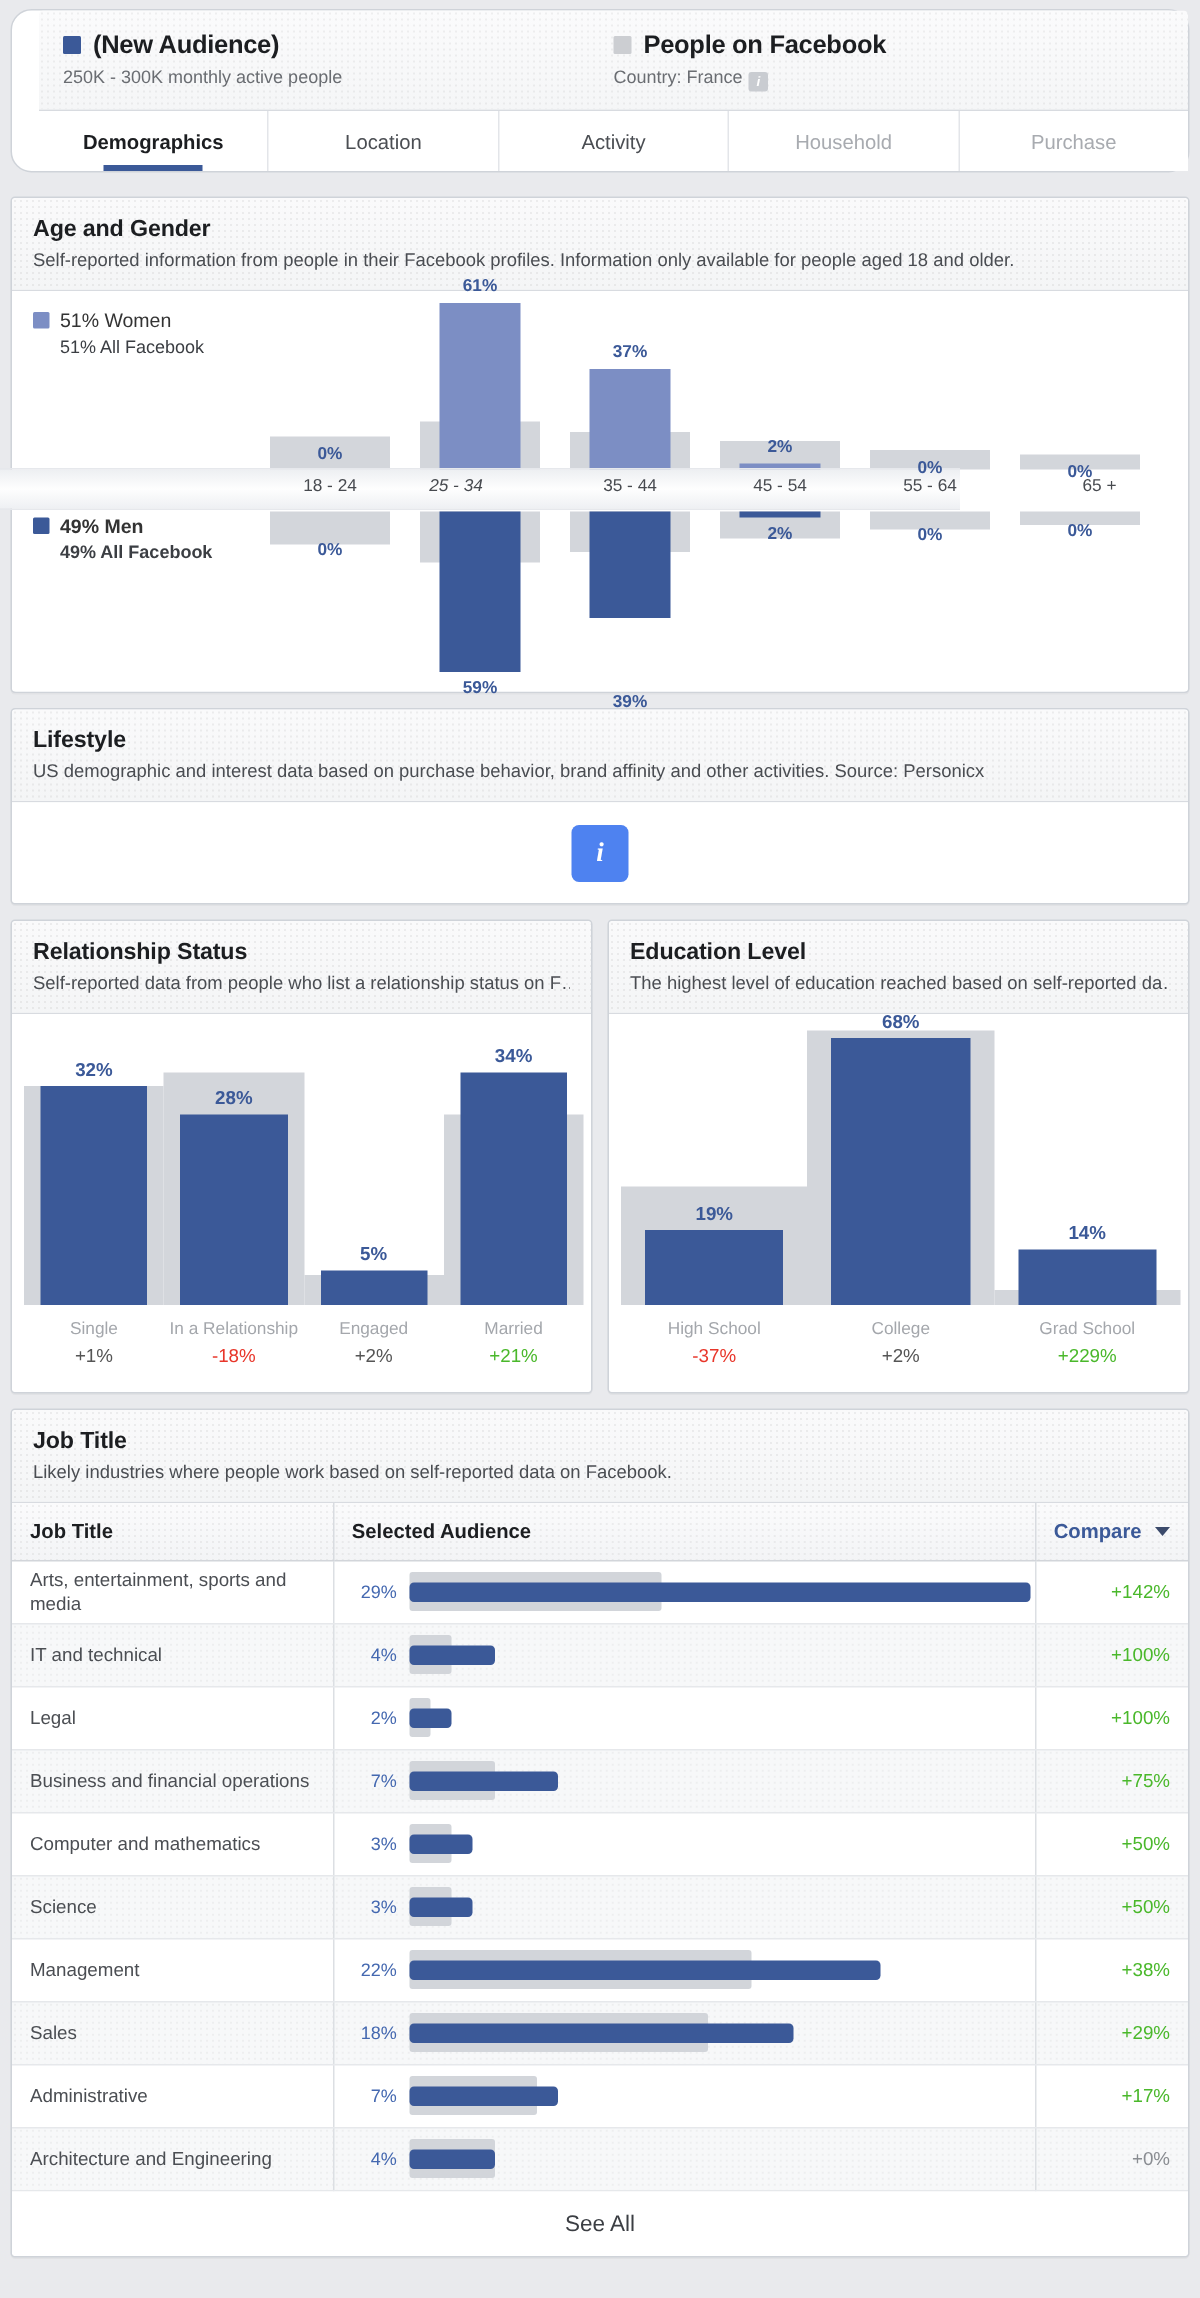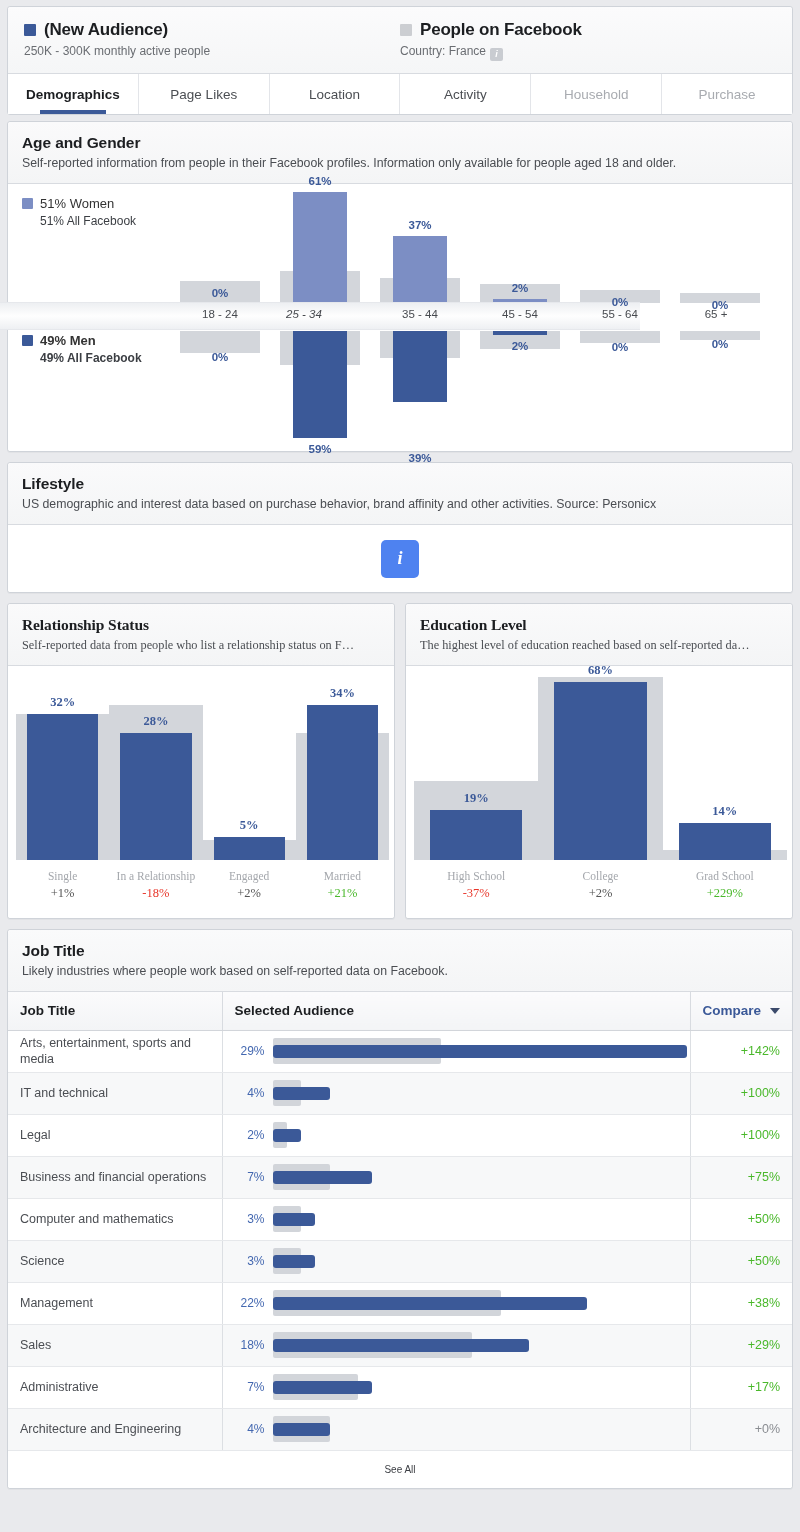--- a/index.html
+++ b/index.html
@@ -35,22 +35,23 @@
     letter-spacing: -0.1px; line-height: 19px;
   }
   .panel-sub {
     font-size: 12.3px; color: #4a4d52; line-height: 16px;
     margin-top: 3px; white-space: nowrap; overflow: hidden;
   }
   .panel-body { background: #fff; border-radius: 0 0 3px 3px; }
 
   
   .topcard {
-    background: #fff; border: 1px solid #cfd3d9; border-radius: 3px;
-    margin-bottom: 6px;
+    background: #fff; border: 1px solid #cfd3d9; border-radius: 14px;
+    margin-bottom: 16px;
+    padding-left: 18px;
   }
   .topcard-inner {
     background:
       radial-gradient(rgba(0,0,0,0.05) 0.6px, transparent 0.7px) 0 0 / 4px 4px,
       linear-gradient(#fbfbfc, #f5f6f7);
     display: flex; padding: 13px 16px 12px 16px;
     border-radius: 3px 3px 0 0;
   }
   .aud { width: 400px; }
   .aud-title {
@@ -127,21 +128,21 @@
   .info-tile {
     width: 38px; height: 38px; border-radius: 5px; background: #4e82f0;
     color: #fff; font-size: 18px; font-style: italic; font-weight: bold;
     font-family: "Liberation Serif", serif;
     display: flex; align-items: center; justify-content: center;
     cursor: pointer;
   }
 
   
   .two-up { display: flex; gap: 10px; margin-bottom: 10px; }
-  .two-up .panel { flex: 1; margin-bottom: 0; min-width: 0; font-family: Liberation Serif, serif; }
+  .two-up .panel { flex: 1; margin-bottom: 0; min-width: 0; }
   .vbars { position: relative; height: 252px; padding: 0; }
   .vb-col { position: absolute; top: 0; height: 252px; }
   .vb-gray {
     position: absolute; bottom: 58px; background: #d3d6db; left: 0; right: 0;
   }
   .vb-blue {
     position: absolute; bottom: 58px; background: #3b5998;
   }
   .vb-val {
     position: absolute; left: 0; right: 0; text-align: center;
@@ -194,21 +195,21 @@
   .jt-bars { position: relative; height: 30px; flex: 1; margin-left: 8px; }
   .jt-gray {
     position: absolute; left: 0; top: 2px; height: 26px;
     background: #d2d5da; border-radius: 2px;
   }
   .jt-blue {
     position: absolute; left: 0; top: 9px; height: 13px;
     background: #3b5998; border-radius: 3px;
   }
   .see-all {
-    text-align: center; font-size: 10px; color: #3b3e43; padding: 13px 0;
+    text-align: center; font-size: 15px; color: #3b3e43; padding: 13px 0;
     background: #fff; border-radius: 0 0 3px 3px; cursor: pointer;
   }
 </style>
 </head>
 <body>
 
 <div class="page">
 
   <div class="topcard">
     <div class="topcard-inner">
@@ -224,21 +225,20 @@
           <span class="swatch sw-gray"></span>
           <span>People on Facebook</span>
         </div>
         <div class="aud-sub">
           <span>Country: France</span><span class="i-badge">i</span>
         </div>
       </div>
     </div>
     <div class="tabs">
       <div class="tab active">Demographics</div>
-      <div class="tab">Page Likes</div>
       <div class="tab">Location</div>
       <div class="tab">Activity</div>
       <div class="tab dim">Household</div>
       <div class="tab dim">Purchase</div>
     </div>
   </div>
 
   <div class="panel">
     <div class="panel-head">
       <div class="panel-title">Age and Gender</div>
@@ -308,21 +308,21 @@
             </div>
             <div class="axis-label" style="left: 400px;">55 - 64</div>
             <div class="ag-col" style="left: 500px;">
               <div class="bar-gray-up" style="height: 10.4px;"></div>
               <div class="bar-gray-dn" style="height: 9.1px;"></div>
               <div class="bar-up" style="height: 0px;"></div>
               <div class="bar-dn" style="height: 0px;"></div>
               <div class="val-up" style="top: 114.6px;">0%</div>
               <div class="val-dn" style="top: 154.1px;">0%</div>
             </div>
-            <div class="axis-label" style="left: 496px;">65 +</div>
+            <div class="axis-label" style="left: 513px;">65 +</div>
           </div>
       </div>
     </div>
   </div>
 
   <div class="panel">
     <div class="panel-head">
       <div class="panel-title">Lifestyle</div>
       <div class="panel-sub">US demographic and interest data based on purchase behavior, brand affinity and other activities. Source: Personicx</div>
     </div>

